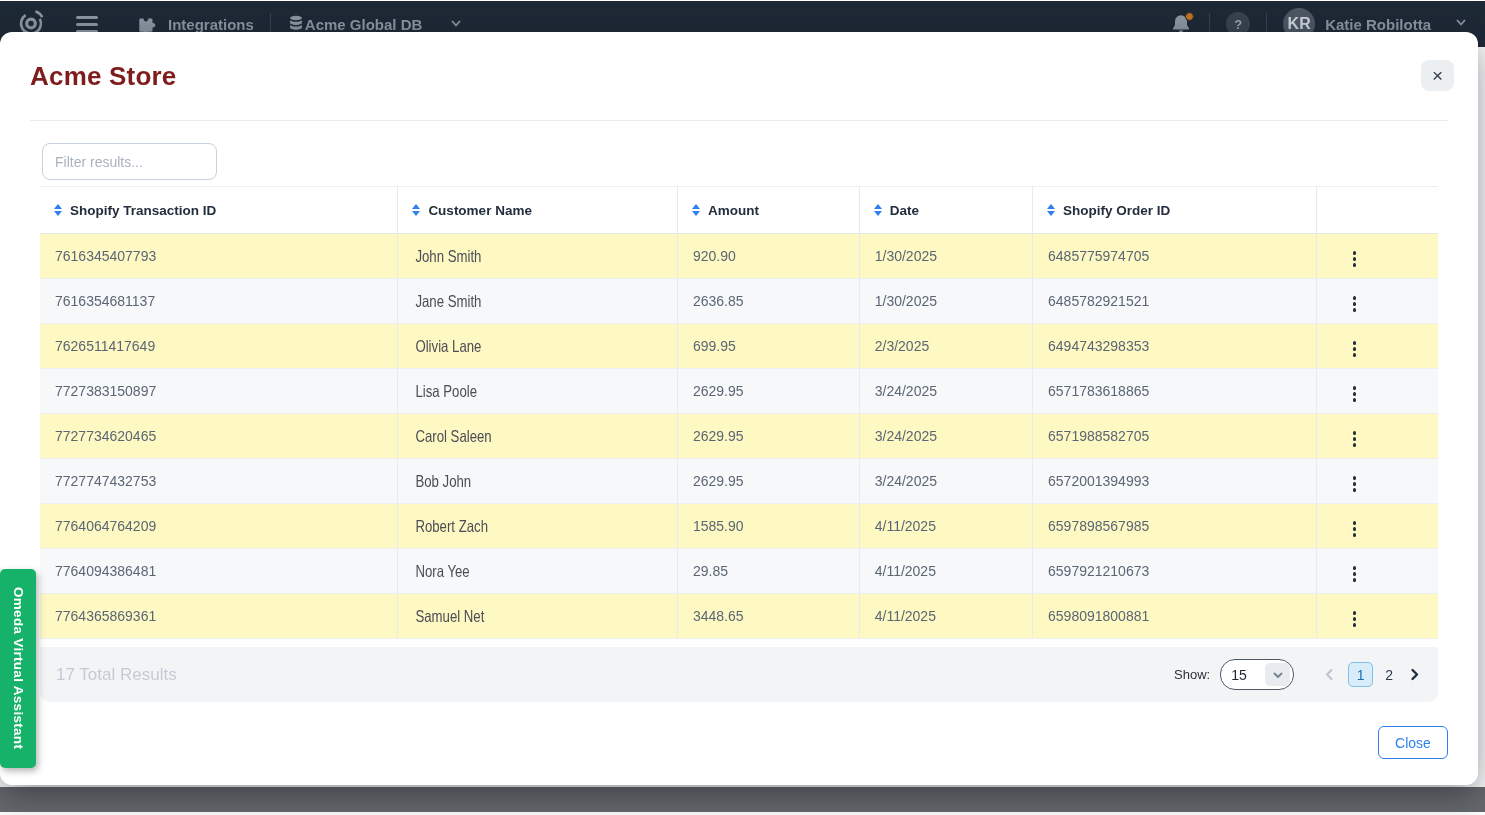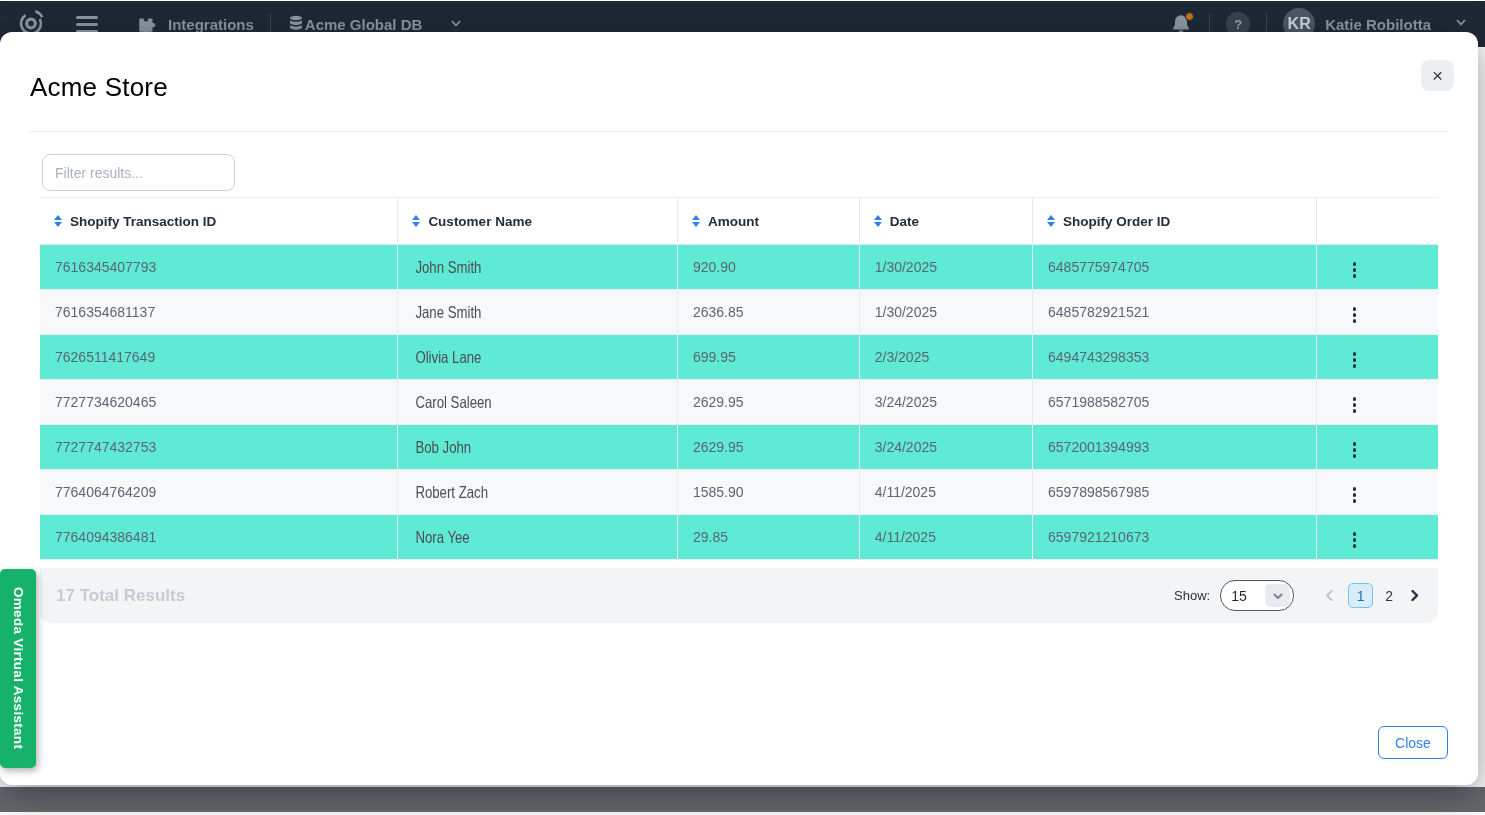--- a/index.html
+++ b/index.html
@@ -32,36 +32,36 @@
     display:flex; align-items:center; justify-content:center; font-size:16px; font-weight:bold; margin-right:10px; }
   .user-name { font-weight:bold; font-size:15px; margin-right:22px; }
 
   
   .modal {
     position:absolute; top:32px; left:0; width:1478px; height:753px;
     background:#fff; border-radius:12px; z-index:2;
     box-shadow:0 10px 35px rgba(10,18,28,.45);
   }
   .modal-top { display:flex; align-items:flex-start; justify-content:space-between; padding:26px 24px 0 30px; }
-  .modal-title { font-size:26px; line-height:36px; font-weight:400; color:#000000; letter-spacing:.2px;margin-top:11px; }
+  .modal-title { font-size:26px; line-height:36px; font-weight:700; color:#7f1d1d; letter-spacing:.2px; }
   .modal-close {
     width:33px; height:31px; border:none; border-radius:8px; background:#eceff2;
     color:#343c46; font-size:19px; line-height:1; cursor:pointer;
     display:flex; align-items:center; justify-content:center; margin-top:2px;
   }
   .title-divider { height:1px; background:#e9ebee; margin:26px 30px 0 30px; }
 
   
   .filters { display:flex; gap:13px; margin:22px 40px 0 42px; }
   .filters input {
     height:37px; border:1px solid #c8d1df; border-radius:8px; padding:0 12px;
     font-family:"Liberation Sans",sans-serif; font-size:14px; color:#3a4250; outline:none;
   }
   .filters input::placeholder { color:#a9b2bf; }
-  .filter-results { width:193px; }
+  .filter-results { width:175px; }
   .date-wrap { position:relative; }
   .filter-date { width:223px; padding-right:44px !important; }
   .cal-btn {
     position:absolute; right:4px; top:4px; width:31px; height:29px; border:none; border-radius:6px;
     background:#e5e8ee; cursor:pointer; display:flex; align-items:center; justify-content:center;
   }
 
   
   .table-wrap { margin:6px 40px 0; }
   table { width:100%; border-collapse:collapse; table-layout:fixed; }
@@ -69,33 +69,33 @@
   thead th {
     height:47px; text-align:left; padding:0 28px 0 14px;
     border-top:1px solid #eceef1; border-bottom:1px solid #e3e6ea;
     font-size:13.5px; color:#222e3d; font-weight:bold; cursor:pointer; background:#fff;
   }
   thead th:not(:last-child), tbody td:not(:last-child) { border-right:1px solid #e7eaee; }
   .th-inner { display:flex; align-items:center; gap:8px; }
   .sort { display:inline-flex; flex-direction:column; gap:2px; }
   .sort .tri-up   { width:0; height:0; border-left:4.5px solid transparent; border-right:4.5px solid transparent; border-bottom:5.5px solid #2f80ed; }
   .sort .tri-down { width:0; height:0; border-left:4.5px solid transparent; border-right:4.5px solid transparent; border-top:5.5px solid #2f80ed; }
-  tbody td { height:45px; padding:0 15px; font-size:14px; color:#5b6675; border-bottom:1px solid #eef0f3; background:#5eead4; }
+  tbody td { height:45px; padding:0 15px; font-size:14px; color:#5b6675; border-bottom:1px solid #eef0f3; background:#fef9c3; }
   tbody tr:nth-child(even) td { background:#f7f8fa; }
   td.name-cell span { display:inline-block; transform:scaleX(.8); transform-origin:0 50%; font-size:16.5px; color:#4c4c55; padding-left:3px; }
   td.actions-cell { padding-left:32px; }
   .kebab { display:inline-flex; flex-direction:column; gap:2.5px; padding:4px; cursor:pointer; }
   .kebab i { width:3.5px; height:3.5px; border-radius:50%; background:#232f3e; }
 
   
   .tfooter {
     margin:8px 40px 0; height:55px; background:#f3f4f6; border-radius:0 0 10px 10px;
     display:flex; align-items:center; justify-content:space-between; padding:0 14px 0 16px;
   }
-  .total-results { font-size:17px; font-weight:bold; color:#c5cbd5; }
+  .total-results { font-size:17px; font-weight:normal; color:#c5cbd5; }
   .tfooter-right { display:flex; align-items:center; gap:10px; }
   .show-label { font-size:13px; color:#2b313a; }
   .page-size-select {
     width:74px; height:31px; border:1.5px solid #4e5a68; border-radius:15px; background:#fff;
     display:flex; align-items:center; cursor:pointer; overflow:hidden;
   }
   .page-size-value { flex:1; padding-left:10px; font-size:14px; color:#1f2630; }
   .page-size-chev { width:25px; height:23px; margin-right:3px; border-radius:5px; background:#e8ebef;
     display:flex; align-items:center; justify-content:center; }
   .pager { display:flex; align-items:center; gap:9px; margin-left:16px; }
@@ -309,20 +309,34 @@
       <td>6494743298353</td>
       <td class="actions-cell">
         <span class="kebab">
                 <i></i>
                 <i></i>
                 <i></i>
               </span>
       </td>
     </tr>
 
+    <tr>
+      <td>7727383150897</td>
+      <td class="name-cell"><span>Lisa Poole</span></td>
+      <td>2629.95</td>
+      <td>3/24/2025</td>
+      <td>6571783618865</td>
+      <td class="actions-cell">
+        <span class="kebab">
+                <i></i>
+                <i></i>
+                <i></i>
+              </span>
+      </td>
+    </tr>
 
     <tr>
       <td>7727734620465</td>
       <td class="name-cell"><span>Carol Saleen</span></td>
       <td>2629.95</td>
       <td>3/24/2025</td>
       <td>6571988582705</td>
       <td class="actions-cell">
         <span class="kebab">
                 <i></i>
@@ -370,20 +384,34 @@
       <td>6597921210673</td>
       <td class="actions-cell">
         <span class="kebab">
                 <i></i>
                 <i></i>
                 <i></i>
               </span>
       </td>
     </tr>
 
+    <tr>
+      <td>7764365869361</td>
+      <td class="name-cell"><span>Samuel Net</span></td>
+      <td>3448.65</td>
+      <td>4/11/2025</td>
+      <td>6598091800881</td>
+      <td class="actions-cell">
+        <span class="kebab">
+                <i></i>
+                <i></i>
+                <i></i>
+              </span>
+      </td>
+    </tr>
   </tbody>
     </table>
   </div>
 
   <div class="tfooter">
     <span class="total-results">17 Total Results</span>
     <span class="tfooter-right">
       <span class="show-label">Show:</span>
       <span class="page-size-select">
         <span class="page-size-value">15</span>

